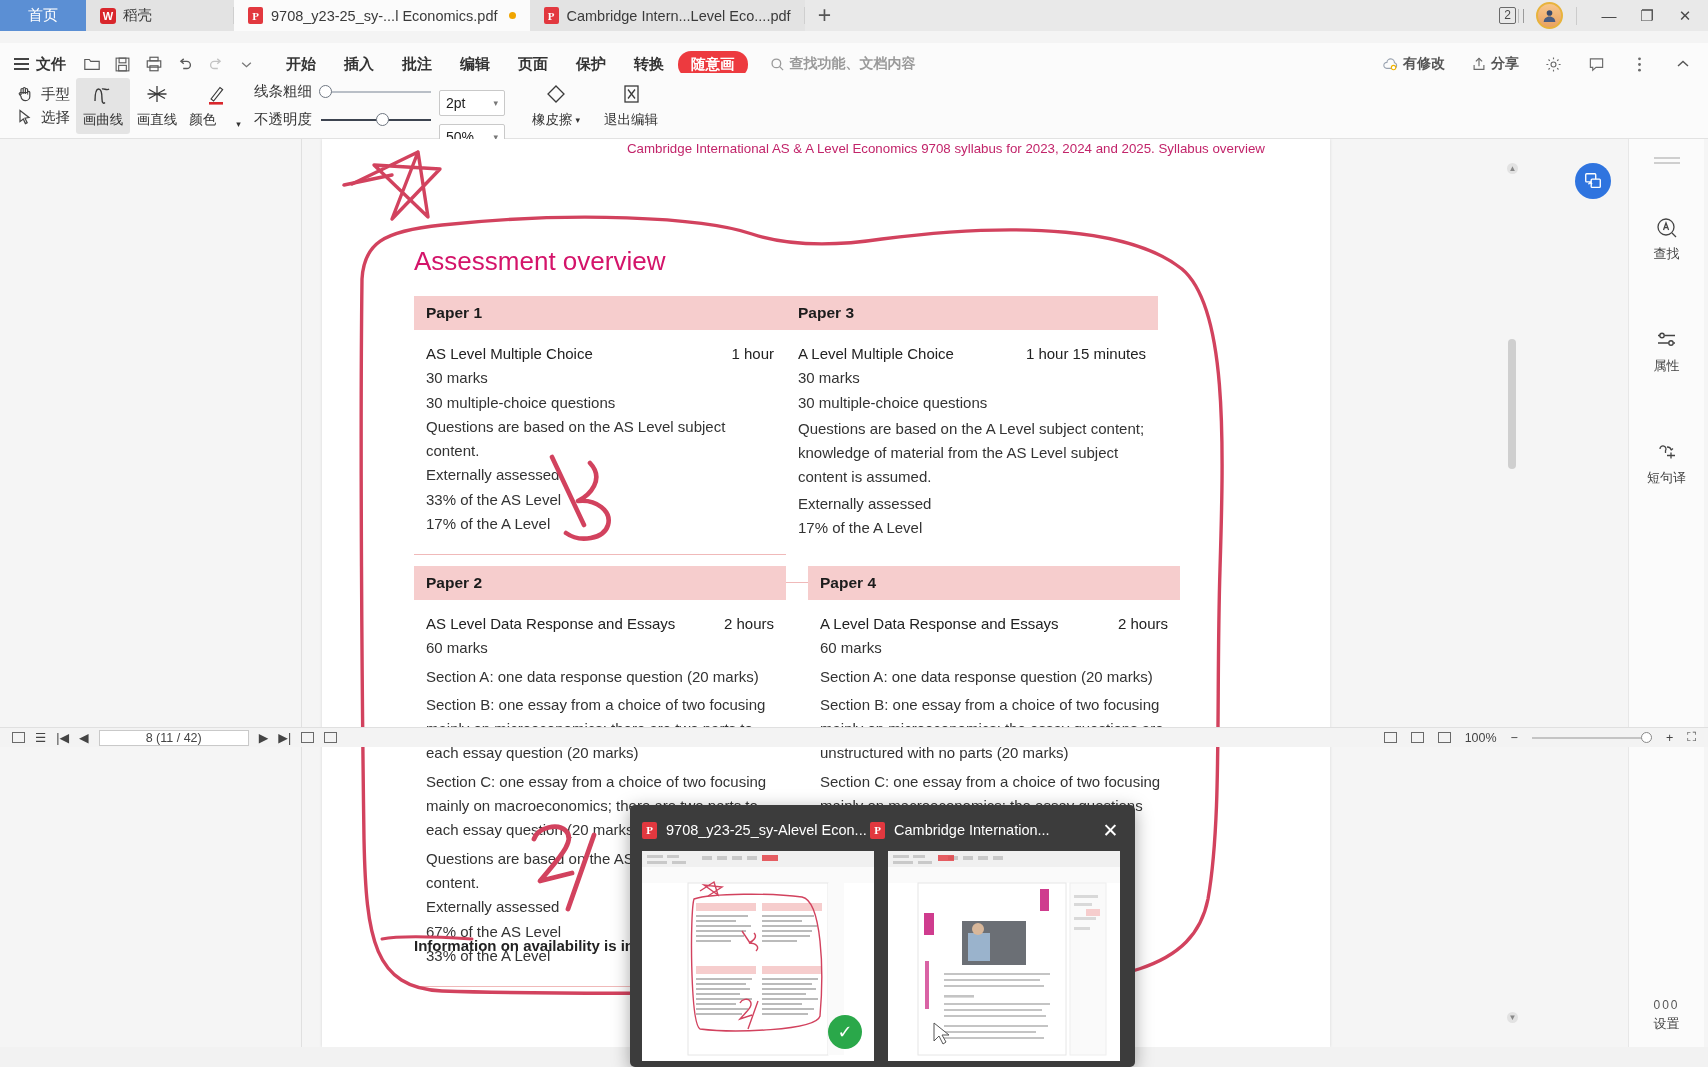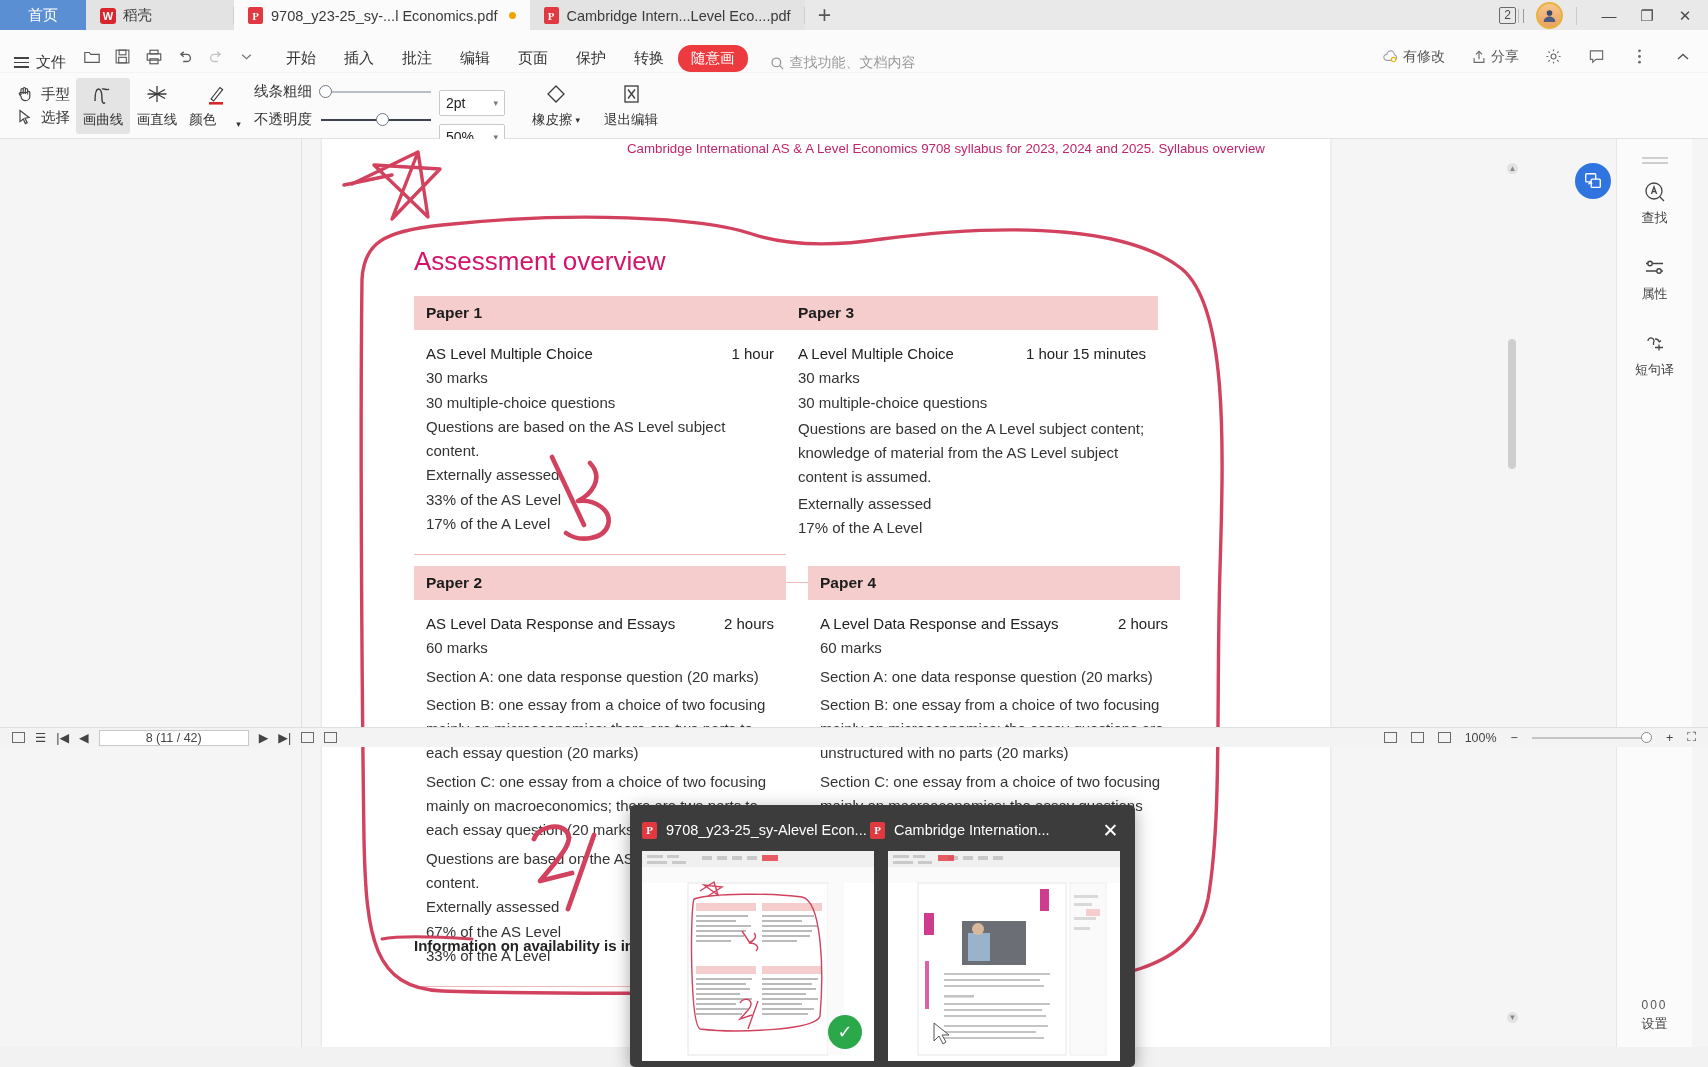--- a/index.html
+++ b/index.html
@@ -26,21 +26,21 @@
   .dot-mod { width:7px; height:7px; border-radius:50%; background:#f0a500; margin-left:3px;}
   .tab-add { width:40px; height:31px; display:flex; align-items:center; justify-content:center; font-size:23px; color:#555; font-weight:300; background:#e9e9e9;}
   .tabbar-right { margin-left:auto; display:flex; align-items:center; height:31px; padding-right:4px; }
   .win-count { border:1.4px solid #6a6a6a; border-radius:2px; padding:0 4px; font-size:12px; color:#4a4a4a; line-height:15px; margin-right:2px;}
   .win-count-bars { width:6px; height:14px; border-right:1.5px solid #9b9b9b; border-left:1.5px solid #c0c0c0; margin-right:12px;}
   .avatar { width:27px; height:27px; border-radius:50%; background:linear-gradient(#f7c58b,#e8a262); border:2.5px solid #e8b33c; display:flex; align-items:center; justify-content:center; font-size:13px;}
   .vline { width:1px; height:18px; background:#cccccc; margin:0 13px; }
   .winbtn { width:38px; height:31px; display:flex; align-items:center; justify-content:center; color:#4a4a4a; font-size:15px;}
 
   
-  .ribbon1 { position:absolute; left:0; top:30px; width:1708px; height:42px; background:#fbfbfb; display:flex; align-items:flex-end; }
+  .ribbon1 { position:absolute; left:0; top:43px; width:1708px; height:42px; background:#fbfbfb; display:flex; align-items:center;font-weight:bold; }
   .hamb { display:flex; align-items:center; gap:7px; padding:0 10px 0 14px; font-size:15px; color:#333; }
   .hamb-lines { display:flex; flex-direction:column; gap:3px; }
   .hamb-lines i { display:block; width:15px; height:1.7px; background:#444; }
   .qicon { width:31px; height:31px; display:flex; align-items:center; justify-content:center; color:#5a5a5a; }
   .qicon svg { display:block; }
   .menu-items { display:flex; align-items:center; margin-left:10px; }
   .menu-item { padding:4px 14px; font-size:15px; color:#333; }
   .menu-item.red { background:#ed3a3f; color:#fff; border-radius:13px; padding:4px 13px; font-size:14.5px; }
   .search-zone { display:flex; align-items:center; gap:5px; margin-left:22px; color:#9a9a9a; font-size:14px; }
   .ribbon1-right { margin-left:auto; display:flex; align-items:center; gap:12px; padding-right:10px; color:#555; font-size:14px;}
@@ -80,21 +80,21 @@
 
   
   .ink { position:absolute; left:0; top:0; width:1008px; height:908px; pointer-events:none; overflow:visible;}
 
   
   .vscroll { position:absolute; right:0; top:0; width:12px; height:908px; background:#f5f5f5;}
   .vscroll .thumb { position:absolute; left:2px; top:200px; width:8px; height:130px; background:#cfcfcf; border-radius:4px;}
   .vscroll .arrow { position:absolute; left:1px; width:11px; height:11px; background:#e2e2e2; border-radius:50%; display:flex; align-items:center; justify-content:center; font-size:8px; color:#888;}
 
   
-  .rightbar { position:absolute; right:16px; top:139px; width:76px; height:908px; background:#fbfbfb; border-left:1px solid #e7e7e7; display:flex; flex-direction:column; align-items:center; padding-top:12px; }
+  .rightbar { position:absolute; right:4px; top:139px; width:76px; height:908px; background:#fbfbfb; border-left:1px solid #e7e7e7; display:flex; flex-direction:column; align-items:center; padding-top:12px;gap:36px; }
   .rb-hand { width:26px; height:2px; background:#cfcfcf; margin:6px 0 20px; box-shadow:0 5px 0 #cfcfcf;}
   .rb-item { width:76px; display:flex; flex-direction:column; align-items:center; gap:4px; margin-bottom:28px; font-size:13px; color:#444;}
   .rb-bottom { margin-top:auto; display:flex; flex-direction:column; align-items:center; gap:3px; padding-bottom:14px; font-size:13px; color:#444;}
   .dots3 { letter-spacing:2px; font-size:12px; color:#555; }
 
   .translate-fab { position:absolute; right:97px; top:24px; width:36px; height:36px; border-radius:50%; background:#2f74df; display:flex; align-items:center; justify-content:center; }
 
   
   .switcher { position:absolute; left:630px; top:805px; width:505px; height:262px; background:#3c3c3c; border-radius:5px; box-shadow:0 4px 18px rgba(0,0,0,.35); padding:10px 12px; }
   .sw-head { display:flex; align-items:center; height:30px; }

